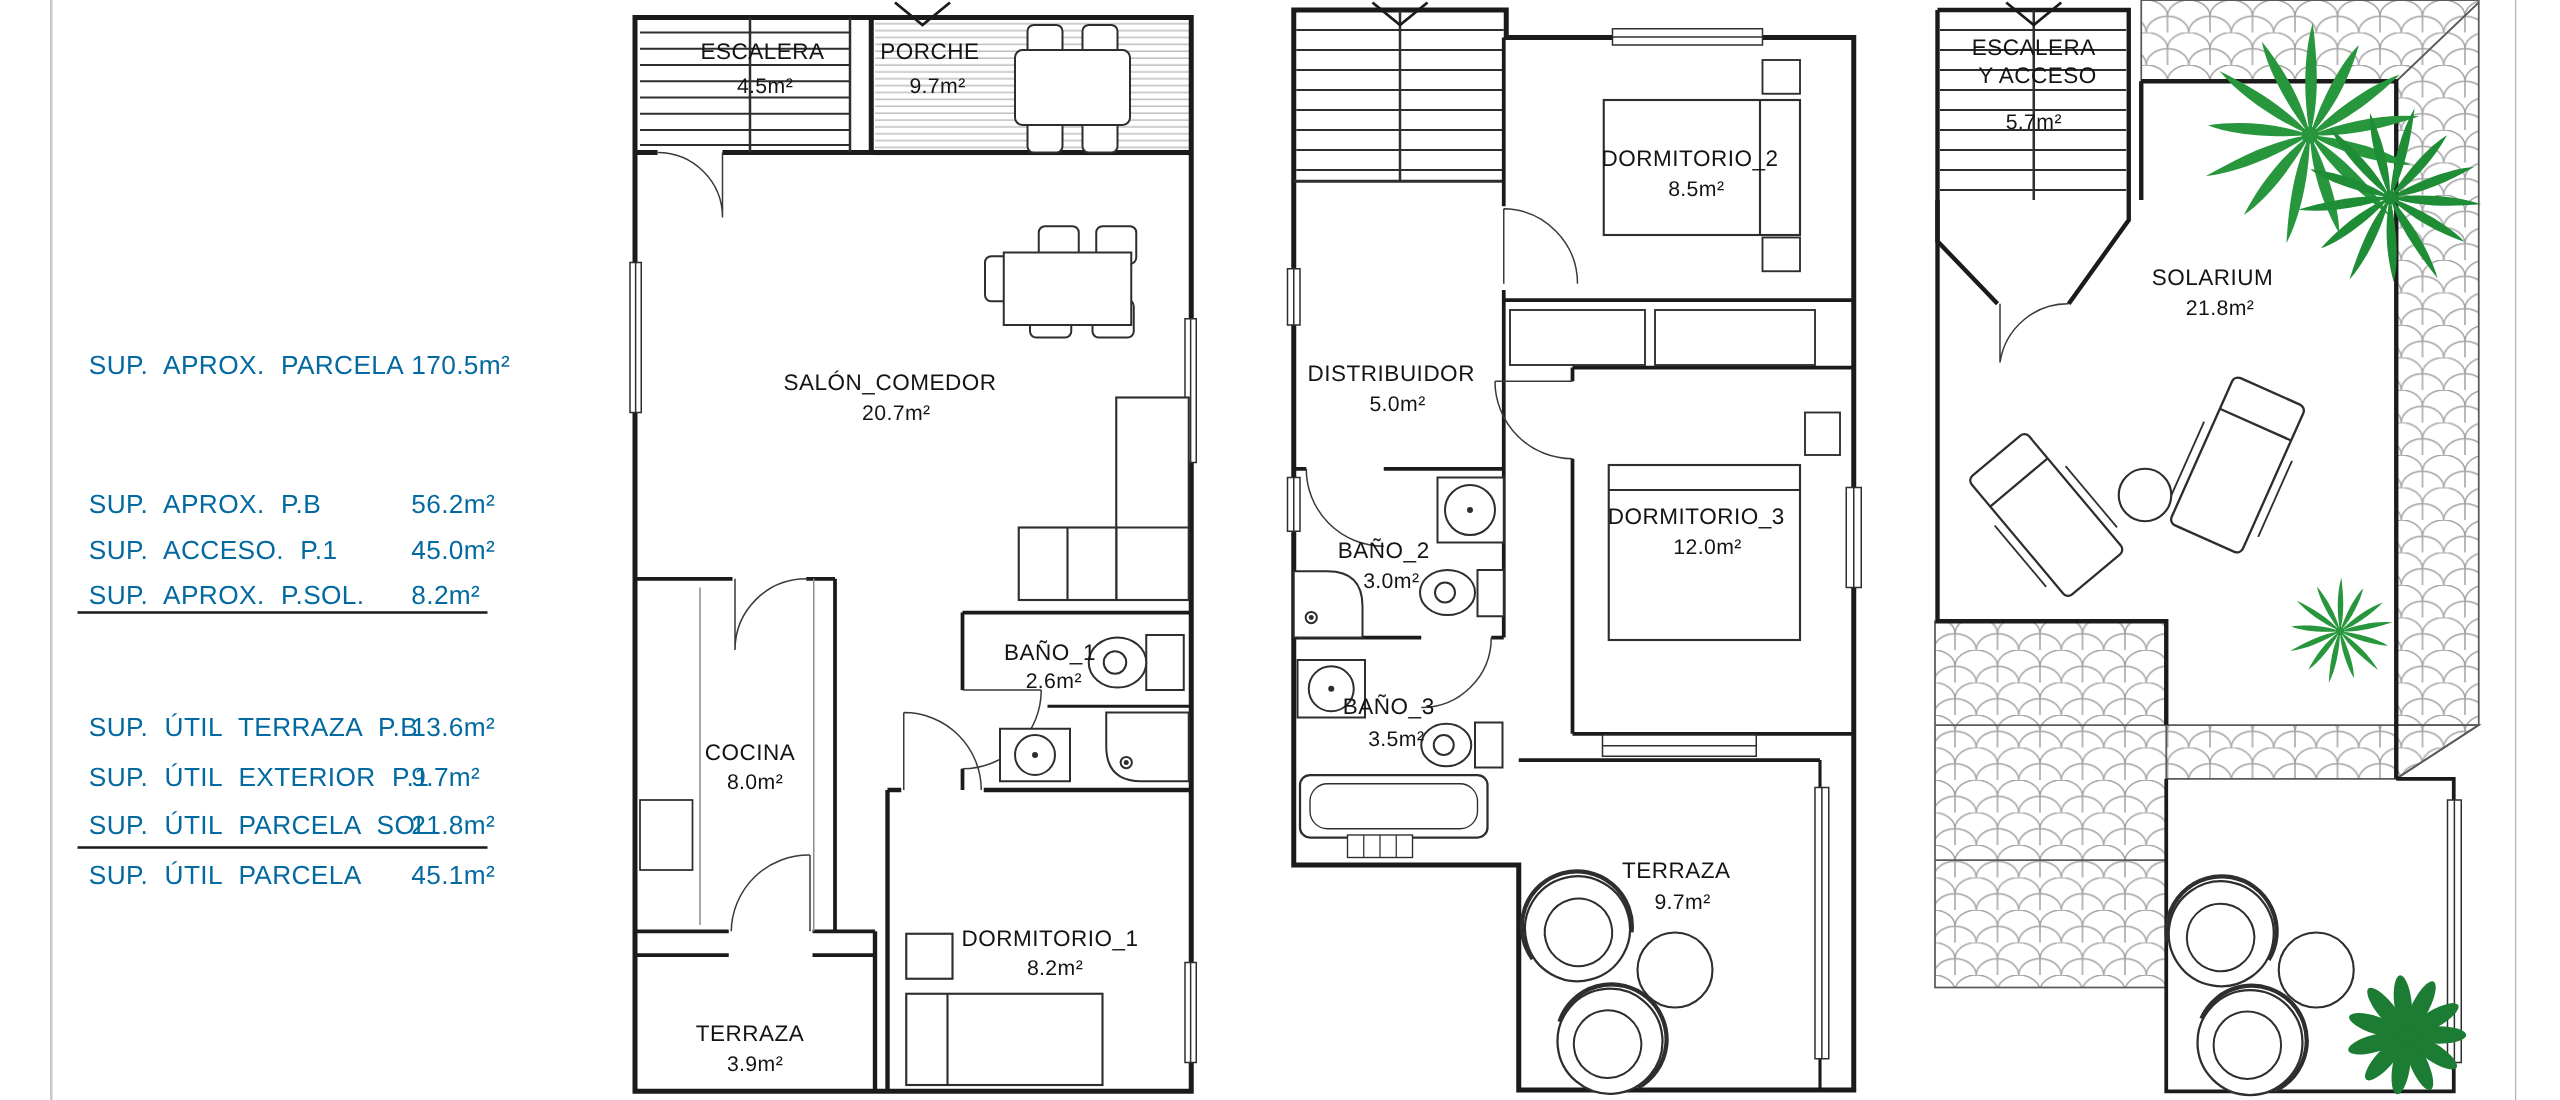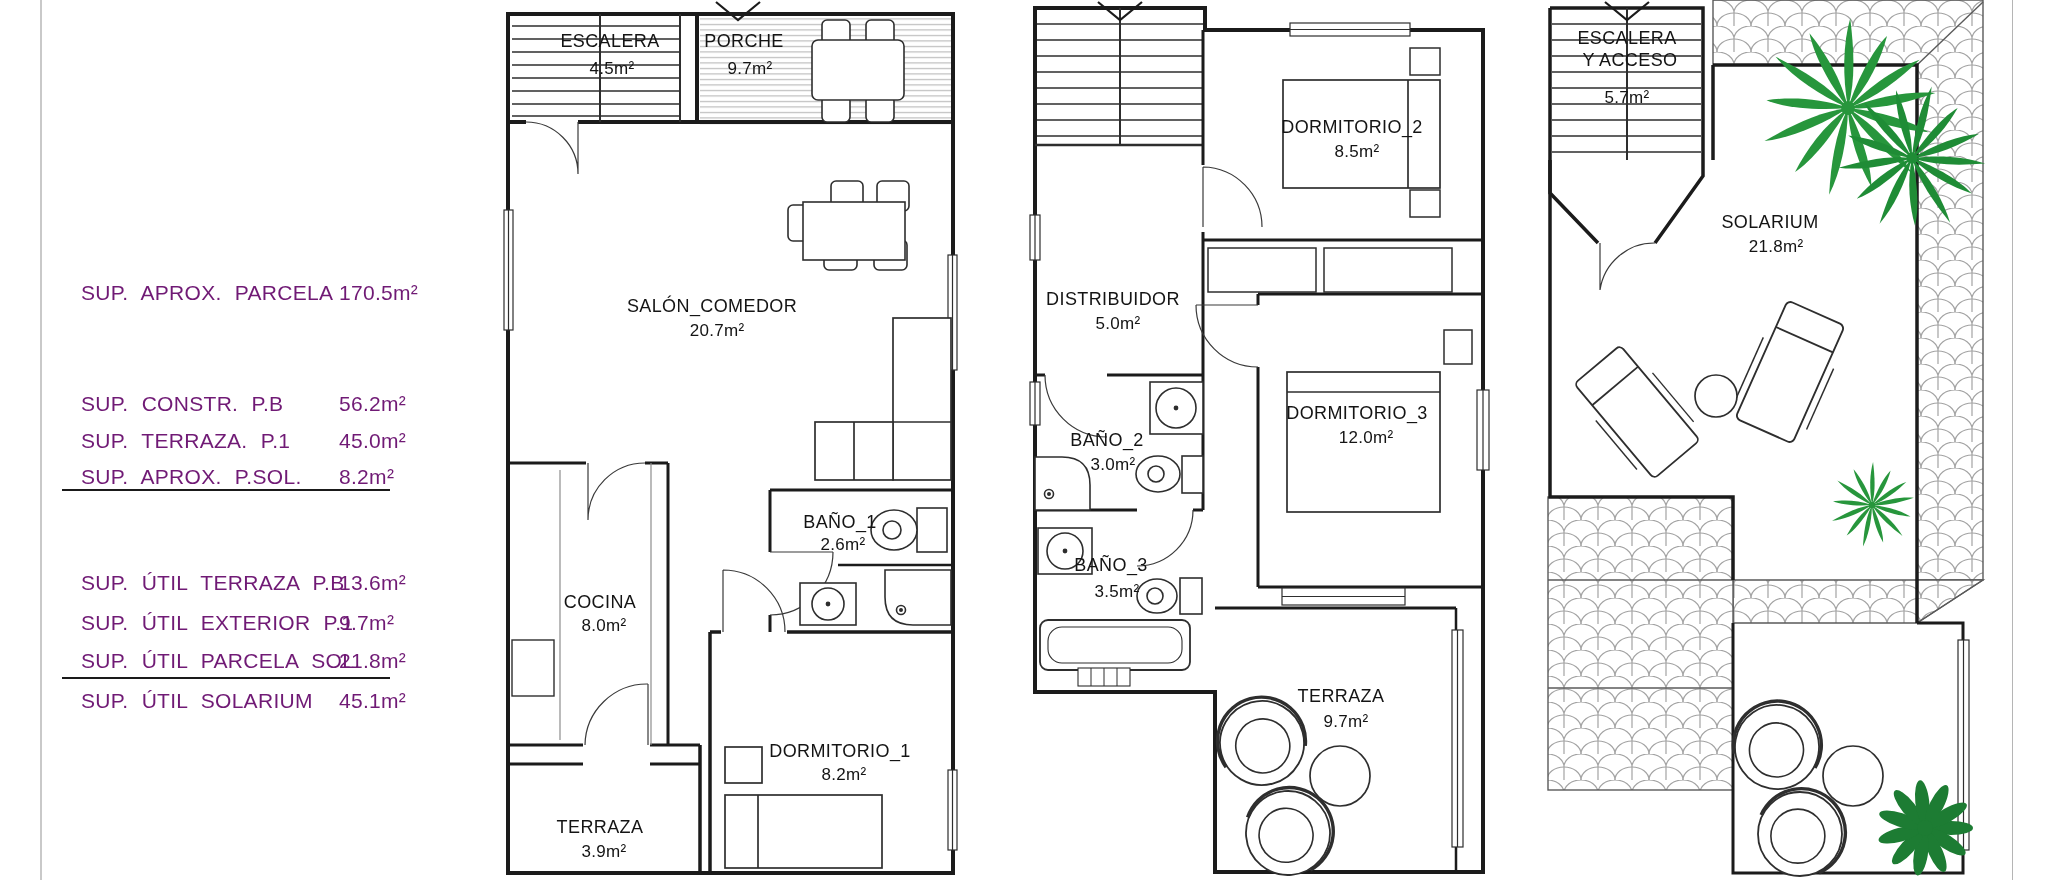--- a/index.html
+++ b/index.html
@@ -1,47 +1,47 @@
 <!DOCTYPE html>
 <html><head>
 <meta charset="utf-8">
 <style>
   html,body{margin:0;padding:0;background:#ffffff;}
   .canvas{position:relative;width:2048px;height:880px;background:#ffffff;overflow:hidden;
           font-family:"Liberation Sans",sans-serif;color:#161616;}
   .sheet-edge{position:absolute;left:40px;top:0;width:2px;height:880px;background:#c9c9c9;}
   .plot-edge{position:absolute;left:2012px;top:0;width:1px;height:880px;background:#b5b5b5;}
   .summary{position:absolute;left:0;top:0;width:420px;height:880px;}
-  .srow{position:absolute;left:81px;width:345px;height:24px;font-size:21px;letter-spacing:.3px;
-        word-spacing:7px;white-space:nowrap;color:#701a75;}
+  .srow{position:absolute;left:71px;width:345px;height:24px;font-size:21px;letter-spacing:.3px;
+        word-spacing:7px;white-space:nowrap;color:#0369a1;}
   .srow .val{position:absolute;left:258px;top:0;word-spacing:0;}
   .srule{position:absolute;left:62px;width:328px;height:0;border-top:2px solid #1a1a1a;}
   svg text{font-family:"Liberation Sans",sans-serif;fill:#141414;}
   .rname{font-size:18px;letter-spacing:.4px;}
   .rarea{font-size:17px;letter-spacing:.3px;}
 </style>
 </head>
 <body>
 
 <div class="canvas">
 
   <div class="sheet-edge"></div>
   <div class="plot-edge"></div>
 
   <div class="summary">
     <div class="srow" style="top:281px"><span class="lbl">SUP. APROX. PARCELA</span><span class="val">170.5m²</span></div>
-    <div class="srow" style="top:392px"><span class="lbl">SUP. CONSTR. P.B</span><span class="val">56.2m²</span></div>
-    <div class="srow" style="top:429px"><span class="lbl">SUP. TERRAZA. P.1</span><span class="val">45.0m²</span></div>
+    <div class="srow" style="top:392px"><span class="lbl">SUP. APROX. P.B</span><span class="val">56.2m²</span></div>
+    <div class="srow" style="top:429px"><span class="lbl">SUP. ACCESO. P.1</span><span class="val">45.0m²</span></div>
     <div class="srow" style="top:465px"><span class="lbl">SUP. APROX. P.SOL.</span><span class="val">8.2m²</span></div>
     <div class="srule" style="top:489px"></div>
     <div class="srow" style="top:571px"><span class="lbl">SUP. ÚTIL TERRAZA P.B</span><span class="val">13.6m²</span></div>
     <div class="srow" style="top:611px"><span class="lbl">SUP. ÚTIL EXTERIOR P.1</span><span class="val">9.7m²</span></div>
     <div class="srow" style="top:649px"><span class="lbl">SUP. ÚTIL PARCELA SOL.</span><span class="val">21.8m²</span></div>
     <div class="srule" style="top:677px"></div>
-    <div class="srow" style="top:689px"><span class="lbl">SUP. ÚTIL SOLARIUM</span><span class="val">45.1m²</span></div>
+    <div class="srow" style="top:689px"><span class="lbl">SUP. ÚTIL PARCELA</span><span class="val">45.1m²</span></div>
   </div>
 
   <svg width="2048" height="880" viewBox="0 0 2048 880" style="position:absolute;left:0;top:0">
     <defs>
       <pattern id="hlines" width="10" height="5.5" patternUnits="userSpaceOnUse">
         <line x1="0" y1="2.5" x2="10" y2="2.5" stroke="#b0b0b0" stroke-width="1"></line>
       </pattern>
       <pattern id="tiles" width="34" height="26" patternUnits="userSpaceOnUse">
         <rect width="34" height="26" fill="#ffffff"></rect>
         <g fill="none" stroke="#a3a3a3" stroke-width="1.2">

